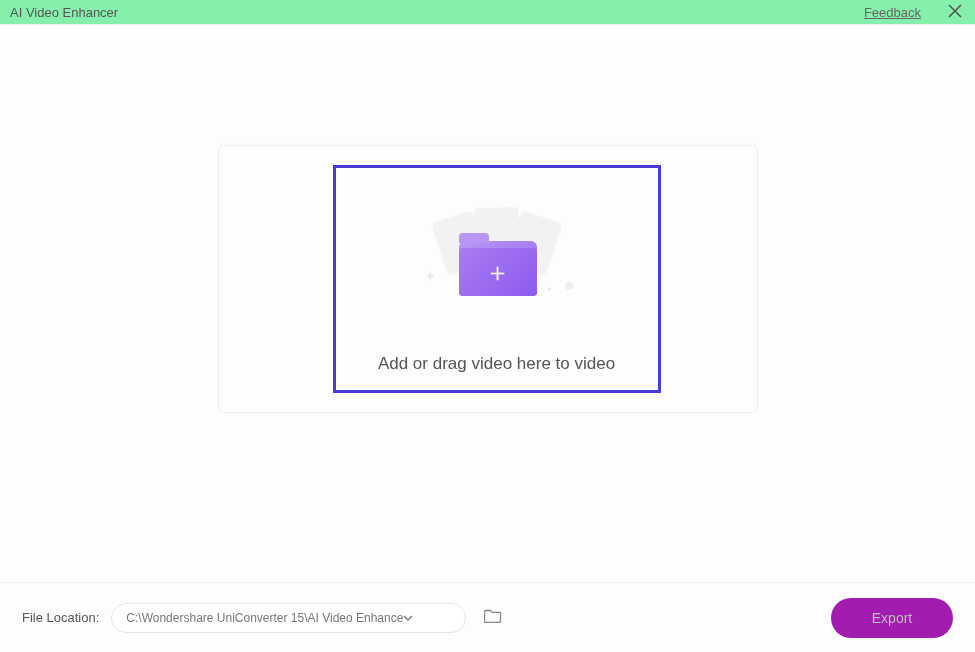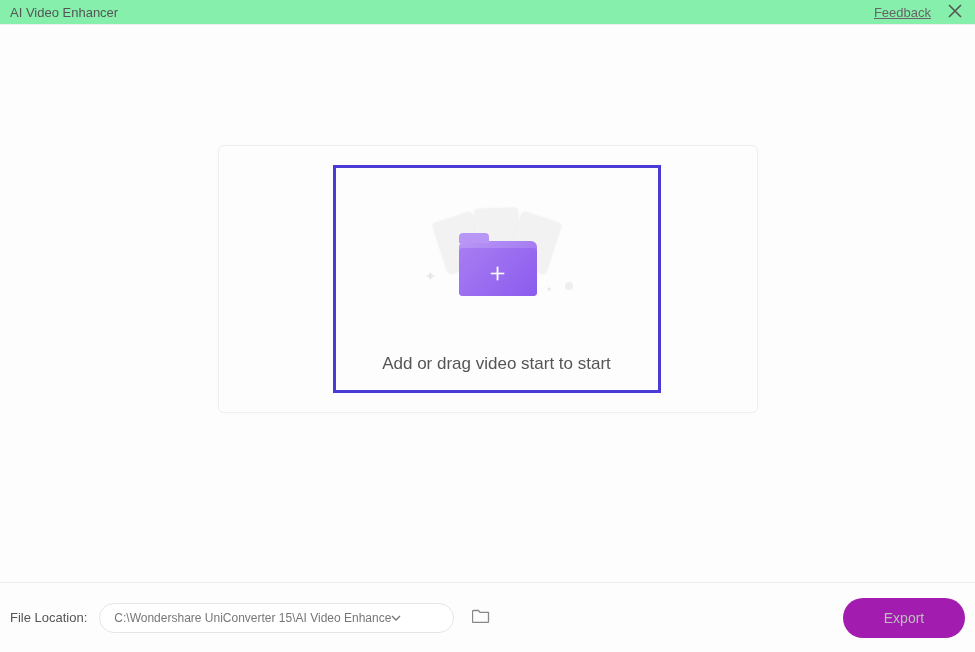--- a/index.html
+++ b/index.html
@@ -26,21 +26,21 @@
       border-bottom: 1px solid #eeeeee;
       background: #86efac;
     }
     .header-title {
       font-size: 13px;
       color: #555;
     }
     .header-right {
       display: flex;
       align-items: center;
-      gap: 14px;
+      gap: 24px;
     }
     .feedback-link {
       font-size: 13px;
       color: #666;
       text-decoration: underline;
       cursor: pointer;
     }
     .close-btn {
       font-size: 18px;
       color: #555;
@@ -182,21 +182,21 @@
     .drop-text {
       font-size: 17px;
       color: #555;
       font-weight: 400;
     }
     .bottom-bar {
       height: 70px;
       border-top: 1px solid #eeeeee;
       display: flex;
       align-items: center;
-      padding: 0 10px;
+      padding: 0 22px;
       background: #fdfdfd;
     }
     .file-loc-label {
       font-size: 13px;
       color: #555;
       margin-right: 12px;
     }
     .file-loc-select {
       width: 355px;
       height: 30px;
@@ -268,21 +268,21 @@
         <div class="folder-back">
             <div class="folder-tab"></div>
           </div>
         <div class="folder-front">
           <span class="plus-icon">＋</span>
         </div>
         <span class="sparkle s1">✦</span>
         <span class="sparkle s2">✦</span>
         <span class="dot"></span>
       </div>
-      <div class="drop-text">Add or drag video start to start</div>
+      <div class="drop-text">Add or drag video here to video</div>
     </div>
   </div>
 </div>
 
 <div class="bottom-bar">
   <span class="file-loc-label">File Location:</span>
   <div class="file-loc-select">
     <span>C:\Wondershare UniConverter 15\AI Video Enhance</span>
     <span class="chevron-down">
       <svg width="10" height="6" viewBox="0 0 10 6">

